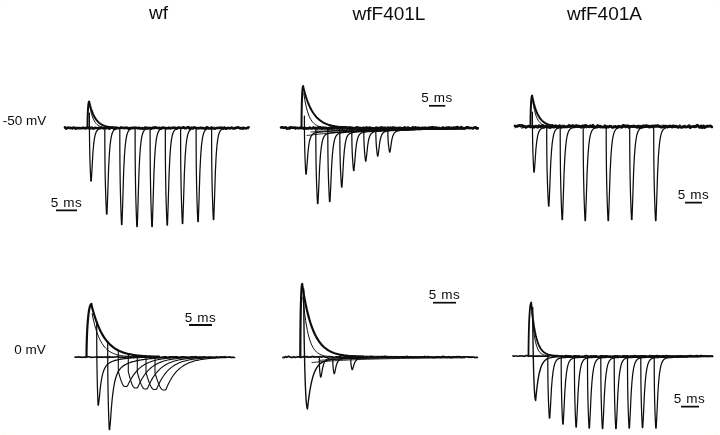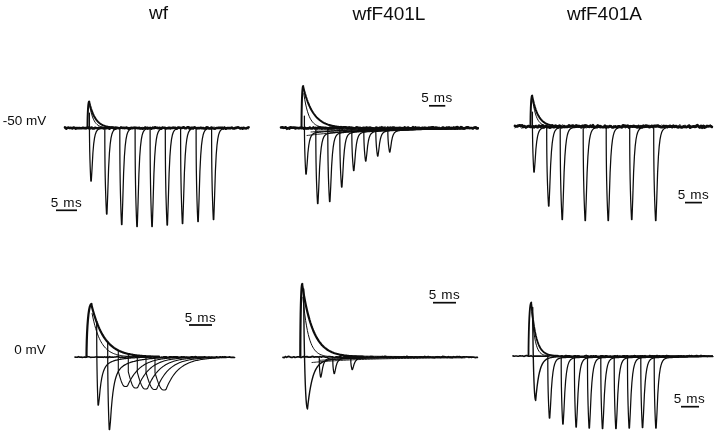--- a/index.html
+++ b/index.html
@@ -1,16 +1,16 @@
 <!DOCTYPE html>
 <html><head>
 <meta charset="utf-8">
 <style>
   html,body{margin:0;padding:0;background:#ffffff;}
-  .figure-wrap{position:relative;width:720px;height:435px;background:#fef9c3;overflow:hidden;}
+  .figure-wrap{position:relative;width:720px;height:435px;background:#fef9c3;overflow:hidden;border-radius:6px;}
   svg{display:block;}
   text{font-family:"Liberation Sans", sans-serif; fill:#0d0d0d;}
   .col-title{font-size:19px;}
   .row-label{font-size:13.5px;}
   .sb-label{font-size:13.5px;letter-spacing:0.6px;}
 </style>
 </head>
 <body>
 
 <div class="figure-wrap">

